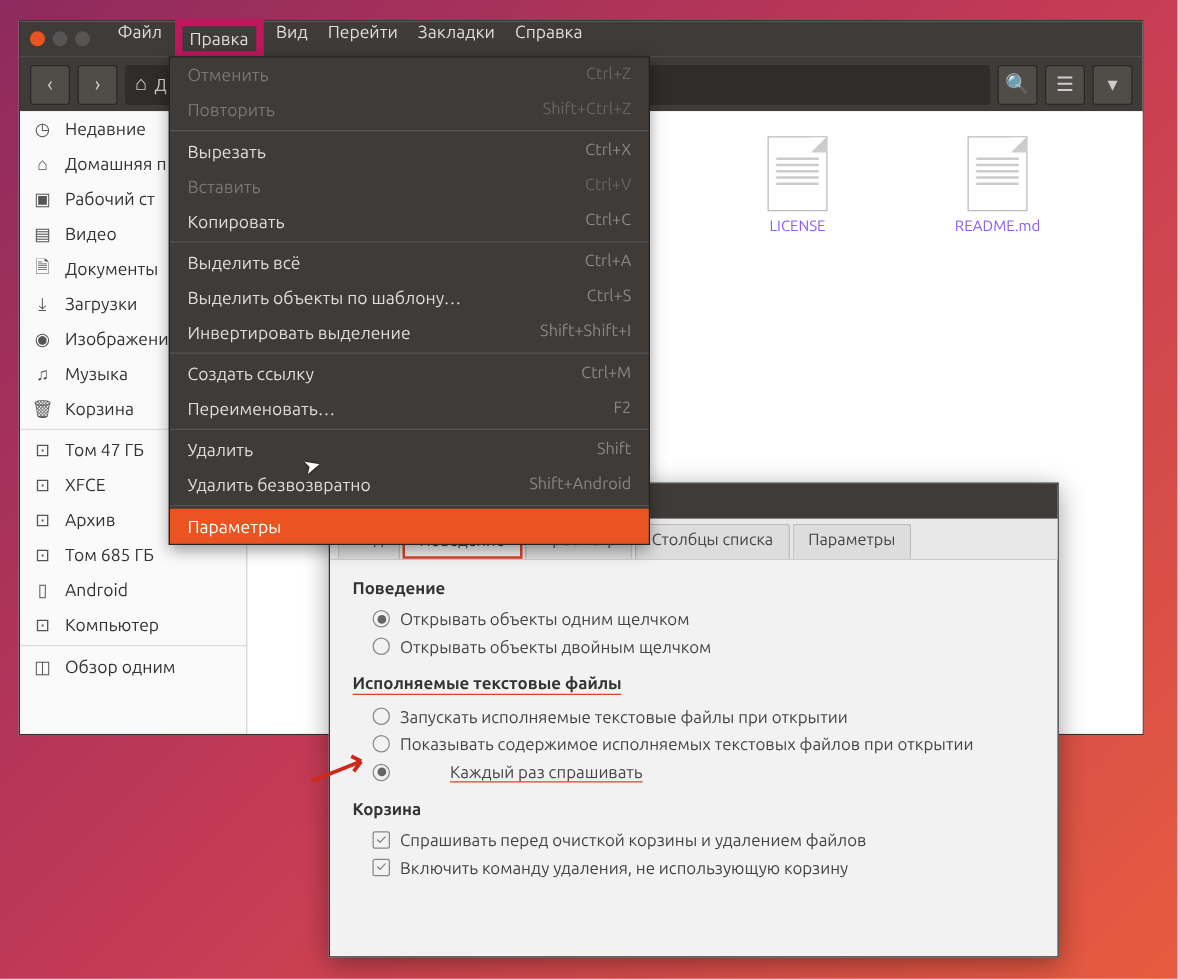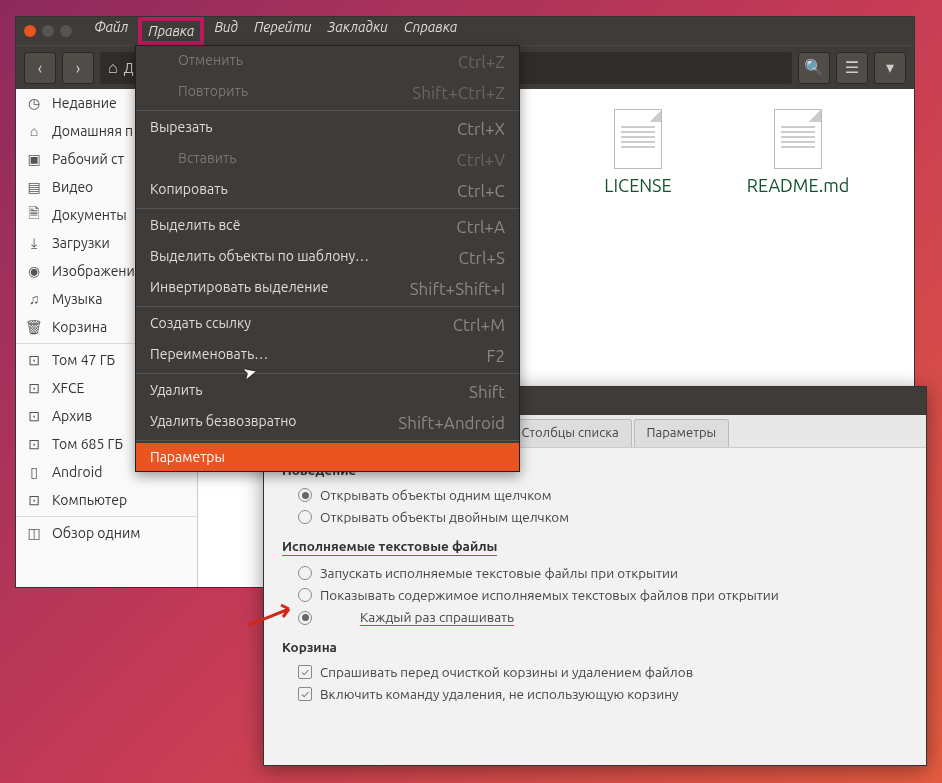--- a/index.html
+++ b/index.html
@@ -1,58 +1,58 @@
 <!DOCTYPE html>
 <html><head>
 <meta charset="utf-8">
 <style>
 * { margin: 0; padding: 0; box-sizing: border-box; font-family: Ubuntu, "Segoe UI", sans-serif; }
 body { width: 942px; height: 783px; background: linear-gradient(135deg, #8e2a5e 0%, #c43a56 50%, #e65c3f 100%); overflow: hidden; position: relative; }
 
 .window { background: #f5f5f5; border: 1px solid #333; position: absolute; }
 .main-window { left: 15px; top: 16px; width: 900px; height: 572px; }
-.titlebar { background: #3e3b38; height: 28px; display: flex; align-items: center; padding: 0 8px; color: #ccc; font-size: 14px; font-style: italic; }
+.titlebar { background: #3e3b38; height: 28px; display: flex; align-items: center; padding: 0 8px; color: #ccc; font-size: 14px; }
 .win-btn { width: 12px; height: 12px; border-radius: 50%; margin-right: 6px; display: inline-block; }
 .win-close { background: #e95420; }
 .win-min { background: #555; }
 .win-max { background: #555; }
 .menubar { display: flex; gap: 4px; margin-left: 10px; }
 .menu-item { color: #ddd; font-size: 14px; padding: 2px 6px; cursor: pointer; }
-.menu-item.highlighted { border: 4px solid #be185d; }
+.menu-item.highlighted { border: 6px solid #be185d; }
 
 .toolbar { background: #3e3b38; height: 44px; display: flex; align-items: center; padding: 0 8px; gap: 6px; border-top: 1px solid #4a4745; }
 .tool-btn { width: 32px; height: 32px; background: #504c48; border: 1px solid #2a2826; border-radius: 3px; display: flex; align-items: center; justify-content: center; color: #ccc; font-size: 16px; cursor: pointer; }
 .location { flex: 1; height: 32px; background: #2f2c29; border-radius: 3px; display: flex; align-items: center; padding: 0 8px; color: #ccc; font-size: 14px; }
 .loc-home { font-size: 16px; margin-right: 6px; }
 
 .body-split { display: flex; height: calc(100% - 72px); }
 .sidebar { width: 182px; background: #fafafa; border-right: 1px solid #ccc; overflow: hidden; }
 .side-item { display: flex; align-items: center; gap: 10px; padding: 6px 10px; font-size: 14px; color: #333; cursor: pointer; }
 .side-icon { width: 16px; height: 16px; display: flex; align-items: center; justify-content: center; font-size: 14px; color: #555; }
 .side-sep { border-top: 1px solid #ddd; margin: 2px 0; }
 
 .content { flex: 1; background: #fff; padding: 20px; display: flex; gap: 60px; align-items: flex-start; }
 .file-icon { display: flex; flex-direction: column; align-items: center; gap: 6px; width: 100px; }
 .file-img { width: 48px; height: 60px; background: #fff; border: 1px solid #bbb; position: relative; }
 .file-img::before { content: ''; position: absolute; top: 0; right: 0; width: 12px; height: 12px; background: linear-gradient(135deg, #fff 50%, #ccc 50%); }
 .file-lines { position: absolute; top: 16px; left: 6px; right: 6px; }
 .file-line { height: 2px; background: #ccc; margin-bottom: 3px; }
-.file-name { font-size: 18px; color: #14532d; text-align: center; }
+.file-name { font-size: 12px; color: #8b5cf6; text-align: center; }
 
 .dropdown { position: absolute; left: 135px; top: 45px; width: 385px; background: #3e3b38; border: 1px solid #222; box-shadow: 0 4px 12px rgba(0,0,0,0.4); z-index: 10; }
 .dd-item { display: flex; justify-content: space-between; padding: 6px 14px; color: #ddd; font-size: 14px; cursor: pointer; }
-.dd-item.disabled { color: #777; margin-left: 28px; }
+.dd-item.disabled { color: #777; }
 .dd-item.hover { background: #e95420; color: #fff; }
-.dd-shortcut { color: #888; font-size: 17px; }
+.dd-shortcut { color: #888; font-size: 13px; }
 .dd-item.disabled .dd-shortcut { color: #666; }
 .dd-sep { border-top: 1px solid #555; margin: 2px 0; }
 
 .cursor { position: absolute; left: 243px; top: 363px; z-index: 20; font-size: 16px; color: #fff; text-shadow: 0 0 2px #000; transform: rotate(-15deg); }
 
-.prefs-window { left: 263px; top: 386px; width: 664px; height: 380px; background: #f2f2f2; z-index: 5; box-shadow: 0 4px 20px rgba(0,0,0,0.4); }
+.prefs-window { left: 263px; top: 386px; width: 584px; height: 380px; background: #f2f2f2; z-index: 5; box-shadow: 0 4px 20px rgba(0,0,0,0.4); }
 .prefs-title { background: #3e3b38; height: 28px; display: flex; align-items: center; padding: 0 8px; color: #ccc; font-size: 14px; }
 .prefs-title-text { margin-left: 10px; }
 
 .tabs { display: flex; background: #e8e8e8; border-bottom: 1px solid #ccc; padding: 4px 6px 0 6px; gap: 2px; }
 .tab { padding: 5px 12px; font-size: 13px; background: #ddd; border: 1px solid #bbb; border-bottom: none; border-radius: 3px 3px 0 0; cursor: pointer; color: #444; }
 .tab.active { background: #f2f2f2; }
 .tab.highlighted { border: 2px solid #e04028; }
 
 .prefs-body { padding: 14px 18px; font-size: 13.5px; color: #444; }
 .section-title { font-weight: bold; color: #333; margin-bottom: 6px; margin-top: 10px; }

